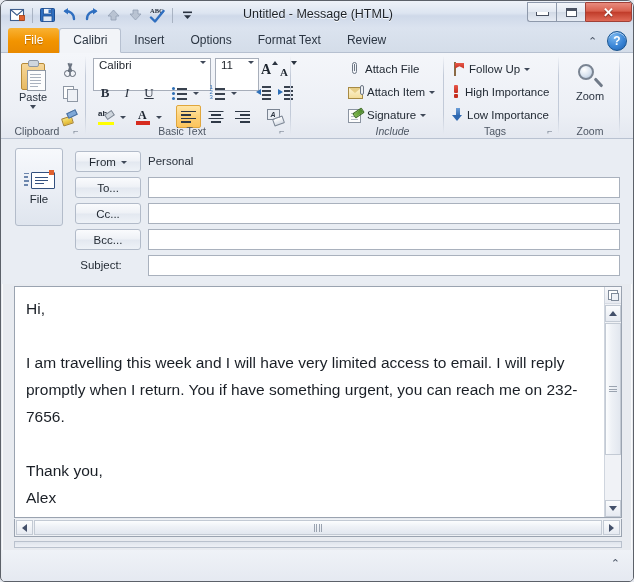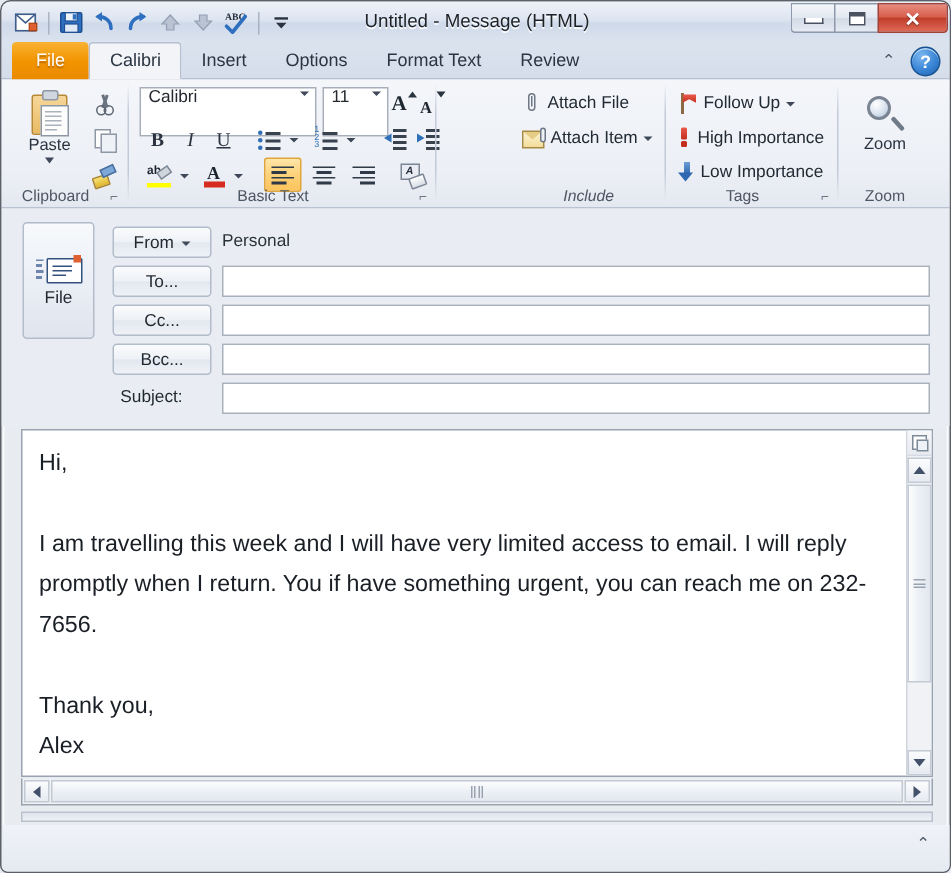--- a/index.html
+++ b/index.html
@@ -1095,20 +1095,32 @@
           <span class="t">Attach File</span>
         </div>
         <div class="rowbtn" style="left:4px; top:28px;">
           <span class="ico-attachitem">
               <span class="env"></span>
               <span class="pin"></span>
             </span>
           <span class="t">Attach Item</span>
           <span class="caret-dn sm"></span>
         </div>
+        <div class="rowbtn" style="left:4px; top:51px;">
+          <span class="ico-sig">
+            <span class="pg">
+                <i style="top:3px"></i>
+                <i style="top:6px"></i>
+                <i style="top:9px"></i>
+              </span>
+            <span class="pen2"></span>
+          </span>
+          <span class="t">Signature</span>
+          <span class="caret-dn sm"></span>
+        </div>
         <div class="glabel" style="left:0; width:103px;font-style:italic;">Include</div>
         <div class="sep"></div>
       </div>
 
       <div class="rgroup" style="left:444px; width:114px;">
         <div class="rowbtn" style="left:4px; top:5px;">
           <span class="ico-flag">
               <span class="pole"></span>
               <span class="cloth"></span>
             </span>
@@ -1127,21 +1139,21 @@
               <i></i>
               <em></em>
             </span>
           <span class="t">Low Importance</span>
         </div>
         <div class="glabel" style="left:0; width:100px;">Tags</div>
         <div class="dlg-launcher" style="left:100px;">⌐</div>
         <div class="sep"></div>
       </div>
 
-      <div class="rgroup" style="left:559px; width:74px;">
+      <div class="rgroup" style="left:559px; width:60px;">
         <div class="bigbtn" style="left:10px; top:8px; width:40px;">
           <span class="ico-zoom">
             <span class="lens"></span>
               <span class="handle"></span>
           </span>
           <span class="lbl">Zoom</span>
         </div>
         <div class="glabel" style="left:0; width:60px;">Zoom</div>
         <div class="sep"></div>
       </div>

